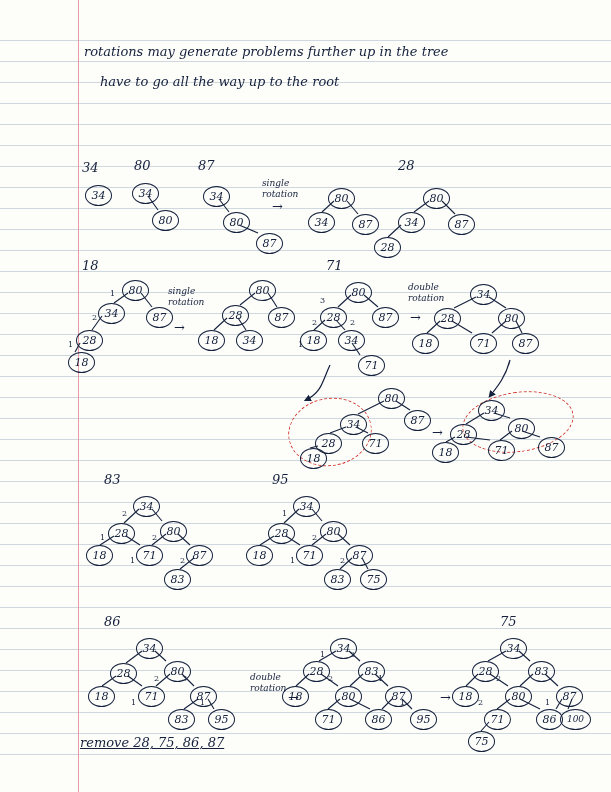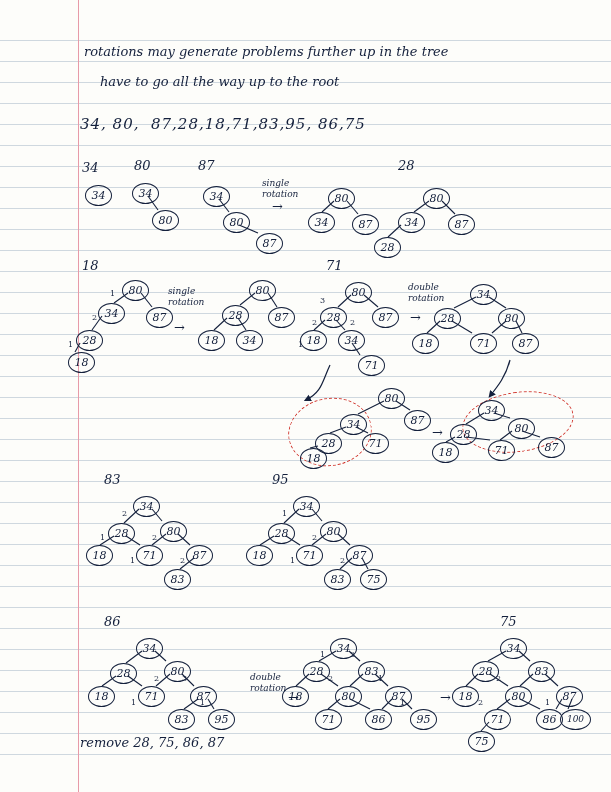--- a/index.html
+++ b/index.html
@@ -81,22 +81,21 @@
       <div class="rule" style="top: 670px;"></div>
       <div class="rule" style="top: 691px;"></div>
       <div class="rule" style="top: 712px;"></div>
       <div class="rule" style="top: 733px;"></div>
       <div class="rule" style="top: 754px;"></div>
     </div>
   <div class="margin-line"></div>
 
   <div class="hand" style="left:84px;top:44px;font-size:13px;">rotations may generate problems further up in the tree</div>
   <div class="hand" style="left:100px;top:74px;font-size:13px;">have to go all the way up to the root</div>
-  <div class="hand" style="left:80px;top:115px;font-size:15px;letter-spacing:1px;">34, 80,  87,28,18,71,83,95, 86,75</div>
-  <div class="hand" style="left:80px;top:735px;font-size:13px;">remove 28, 75, 86, 87</div>
+  <div class="hand" style="left:80px;top:735px;font-size:13px;text-decoration:underline;">remove 28, 75, 86, 87</div>
 
   <div class="lbl" style="left:82px;top:160px;font-size:13px;">34</div>
   <div class="lbl" style="left:134px;top:158px;font-size:13px;">80</div>
   <div class="lbl" style="left:198px;top:158px;font-size:13px;">87</div>
   <div class="lbl" style="left:398px;top:158px;font-size:13px;">28</div>
   <div class="lbl" style="left:82px;top:258px;font-size:13px;">18</div>
   <div class="lbl" style="left:326px;top:258px;font-size:13px;">71</div>
   <div class="lbl" style="left:104px;top:472px;font-size:13px;">83</div>
   <div class="lbl" style="left:272px;top:472px;font-size:13px;">95</div>
   <div class="lbl" style="left:104px;top:614px;font-size:13px;">86</div>

